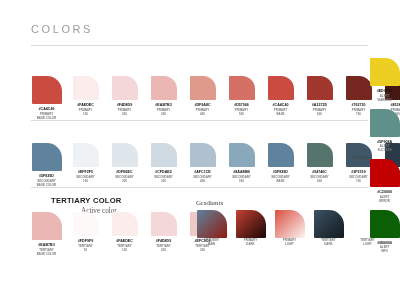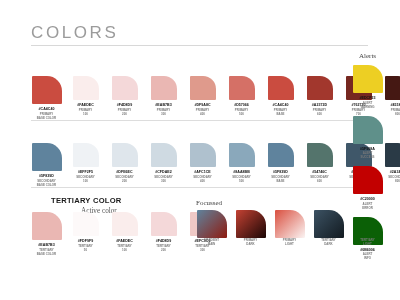--- a/index.html
+++ b/index.html
@@ -20,21 +20,21 @@
     left: 0; top: 0;
     width: 400px;
     height: 300px;
   }
 
   
   .page-title {
     position: absolute;
     left: 31px;
     top: 23px;
-    font-size: 17px;
+    font-size: 11px;
     letter-spacing: 2.6px;
     color: #9b9b9b;
     font-weight: 400;
     white-space: nowrap;
   }
   .title-rule {
     position: absolute;
     left: 31px;
     top: 45px;
     width: 337px;
@@ -118,23 +118,23 @@
     white-space: nowrap;
     text-align: center;
     line-height: 1.35;
     letter-spacing: 0.02px;
   }
 
   
   .alerts {
     position: absolute;
     left: 352px;
-    top: 52px;
+    top: 58px;
     display: flex;
-    flex-direction: column;
+    flex-direction: row;
     align-items: center;
   }
   .alerts-title {
     font-family: "Liberation Serif", serif;
     font-size: 7px;
     color: #444444;
     margin-bottom: 5px;
     white-space: nowrap;
   }
   .alert-item {
@@ -415,21 +415,21 @@
           <div class="chip-hex">#0B6006</div>
           <div class="chip-role">
             <div>ALERT</div>
             <div>INFO</div>
           </div>
         </div>
       </div>
   </div>
 
   <div class="gradients">
-    <div class="gradients-title">Focussed</div>
+    <div class="gradients-title">Gradients</div>
     <div class="swatch-row" id="row-gradients" style="position:relative; left:0; top:0;">
         <div class="swatch">
           <div class="chip big" style="background: linear-gradient(135deg, rgb(95, 131, 157) 0%, rgb(142, 27, 16) 100%);"></div>
           <div class="chip-role">
             <div>GRADIENT</div>
             <div>MAIN</div>
           </div>
         </div>
         <div class="swatch">
           <div class="chip big" style="background: linear-gradient(135deg, rgb(196, 66, 51) 0%, rgb(27, 6, 5) 100%);"></div>

